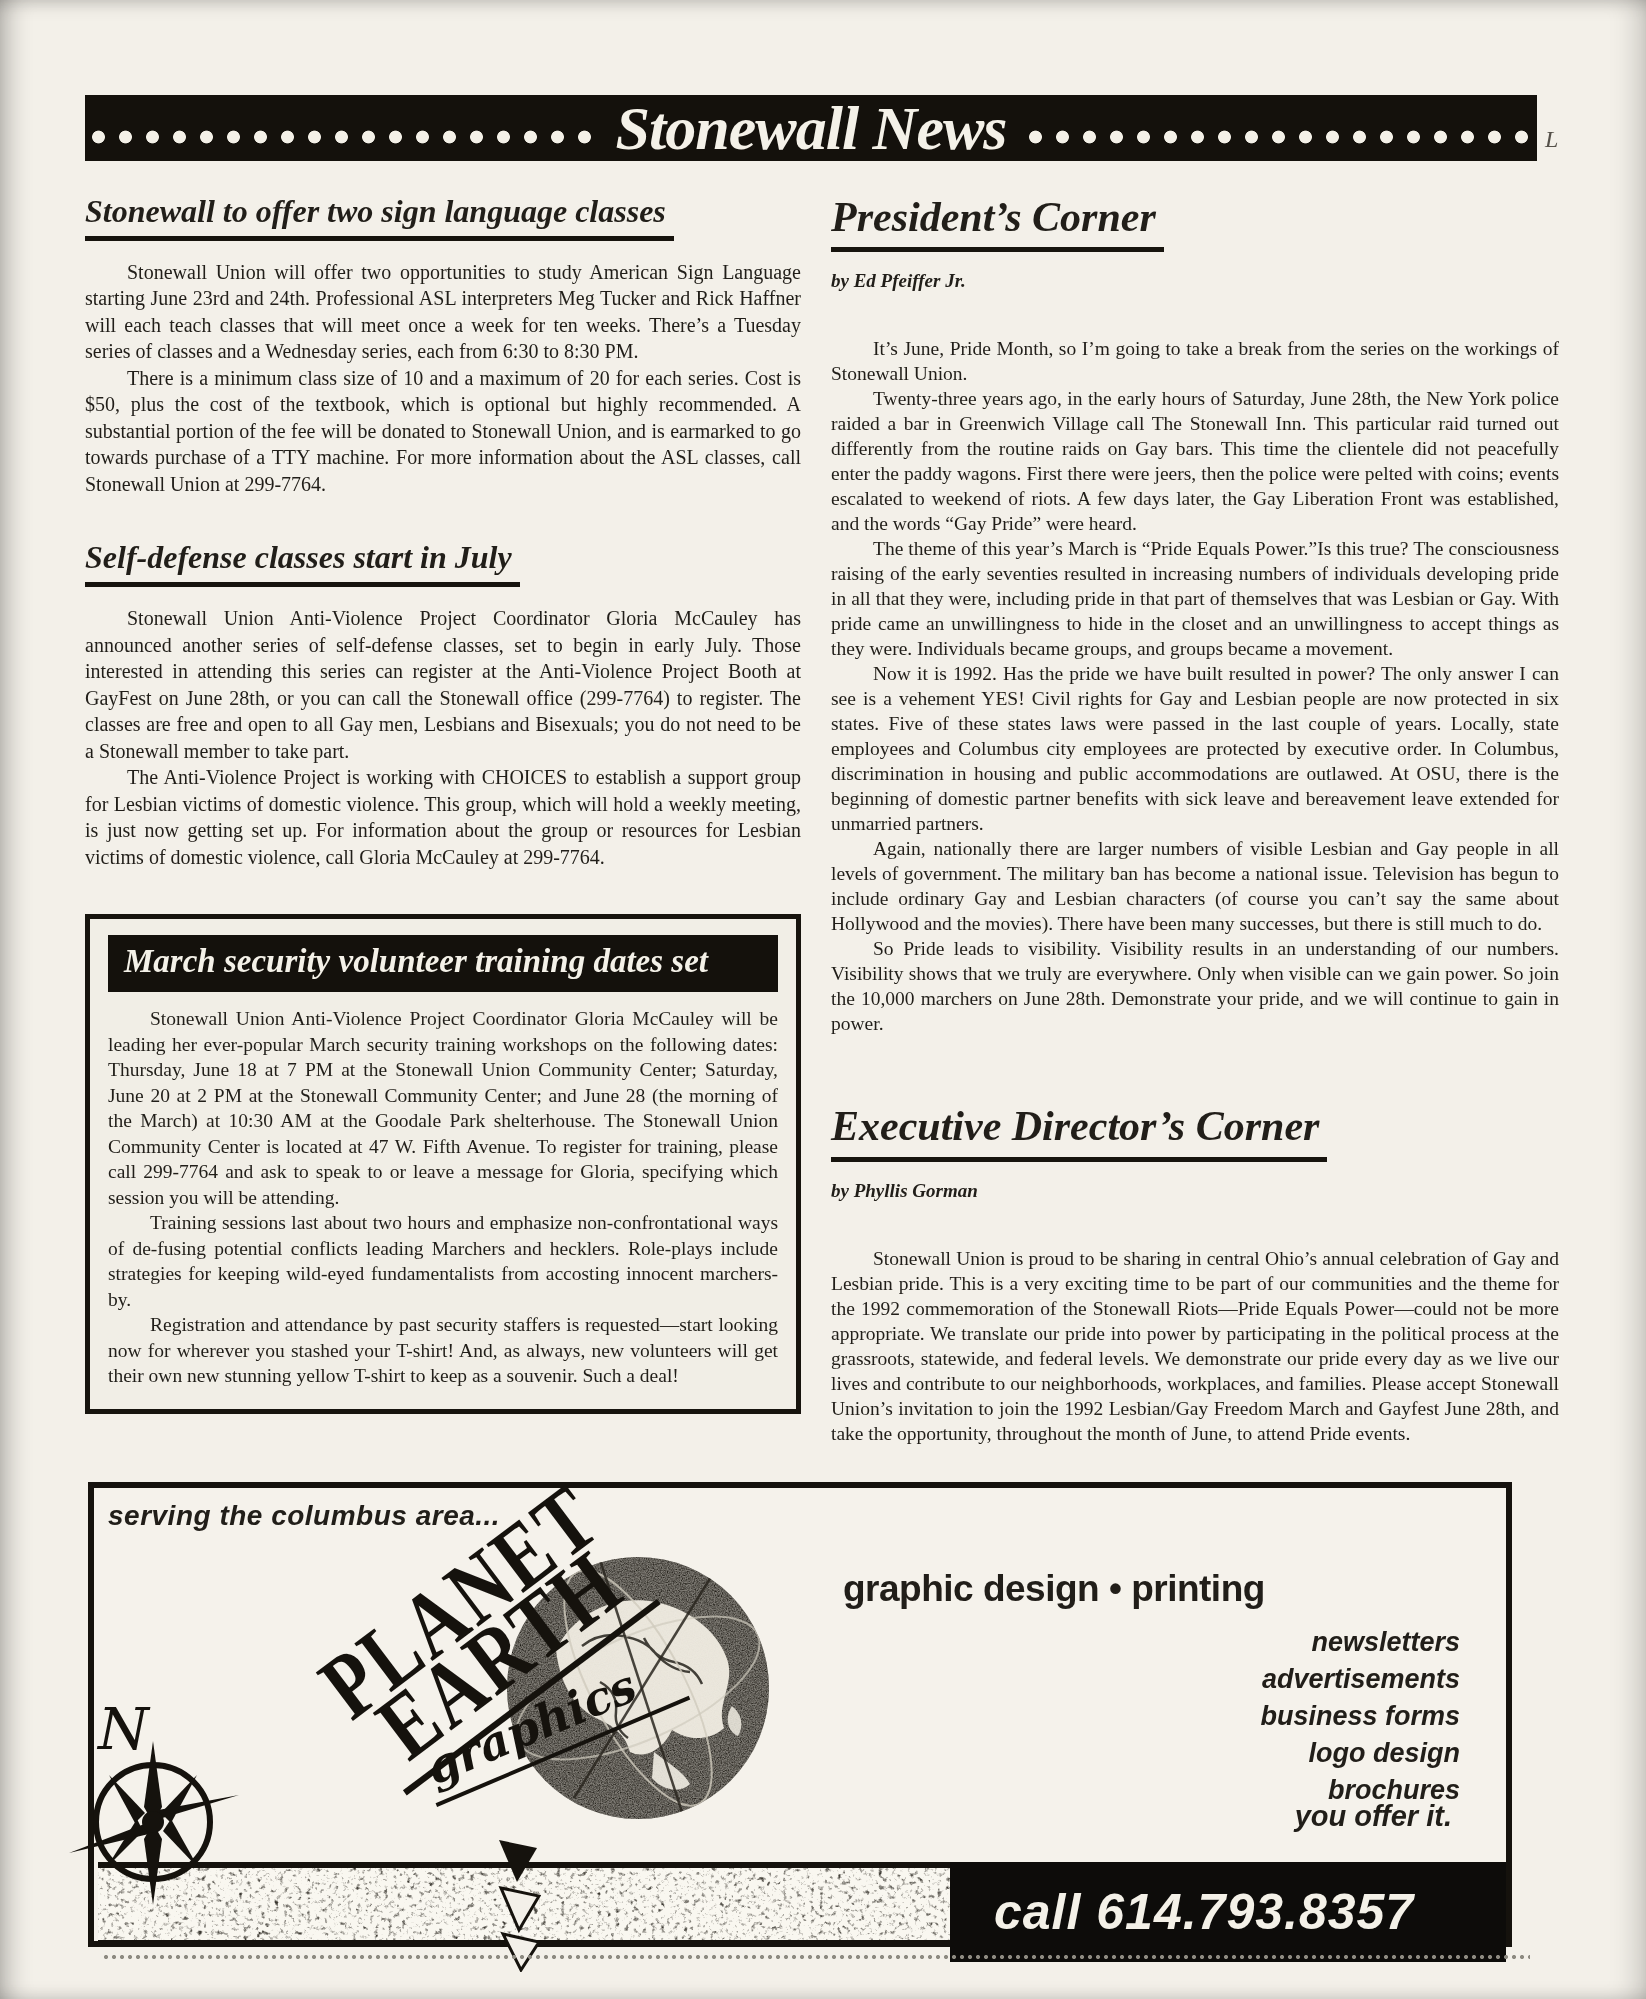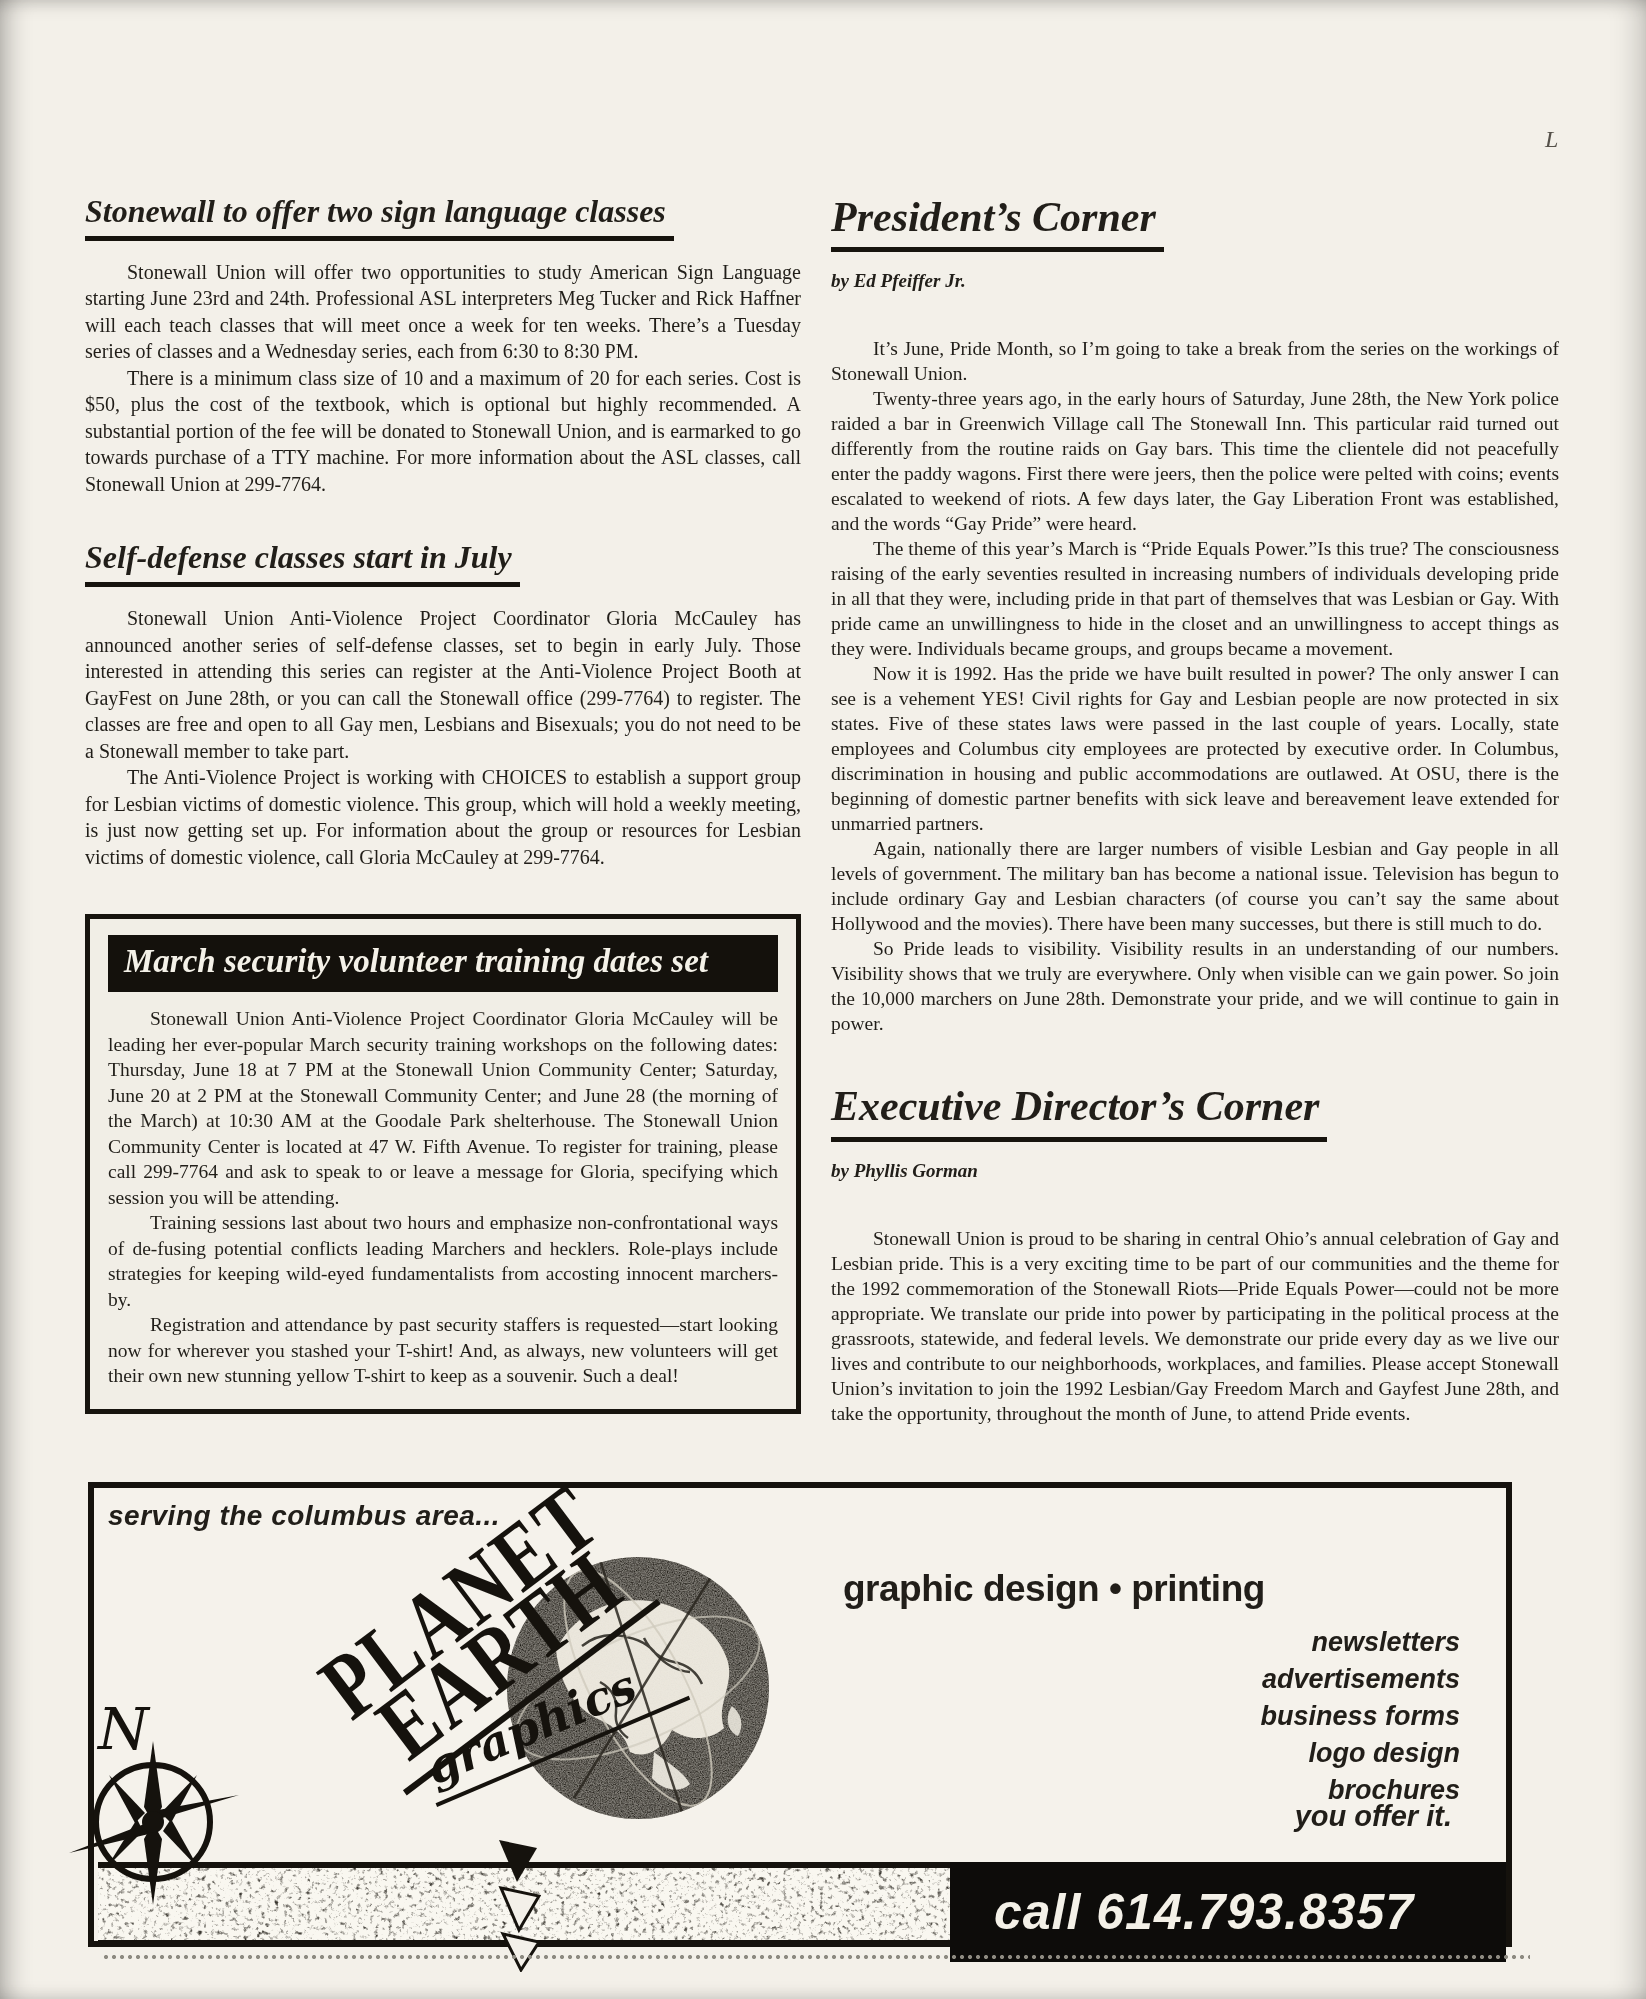--- a/index.html
+++ b/index.html
@@ -21,21 +21,21 @@
   .col-left{width:716px;}
   .col-right{width:728px;}
   h2.headline{display:table;margin:0 0 18px;font-style:italic;font-weight:bold;font-size:32px;line-height:1.15;
               border-bottom:5px solid #17140e;padding:0 8px 6px 0;}
   .col-right h2.headline{font-size:42px;}
   .byline{margin:4px 0 0;font-style:italic;font-weight:bold;font-size:19px;}
   p.body{margin:0;font-size:20px;line-height:26.5px;text-align:justify;text-indent:42px;}
   .col-right p.body{font-size:19.5px;line-height:25px;}
   .col-right .first-para{margin-top:44px;}
   .article + .article{margin-top:42px;}
-  .col-right .article + .article{margin-top:46px;}
+  .col-right .article + .article{margin-top:66px;}
   
   .notice-box{margin-top:44px;border:5px solid #17140e;padding:16px 18px 20px;background:#f1eee6;}
   .notice-banner{background:#14110c;color:#f4f1e8;font-style:italic;font-weight:bold;font-size:33px;
                  padding:8px 16px 12px;margin-bottom:14px;}
   .notice-box p.body{font-size:19.5px;line-height:25.5px;}
   
   .ad{position:absolute;left:88px;top:1482px;width:1412px;height:453px;border:6px solid #15120d;
       background:#f5f2eb;}
   .ad-tagline{position:absolute;left:14px;top:12px;font-family:"Liberation Sans",sans-serif;
               font-weight:bold;font-style:italic;font-size:28px;letter-spacing:.5px;}
@@ -84,20 +84,25 @@
       <feColorMatrix type="matrix" values="0 0 0 0 0.94  0 0 0 0 0.91  0 0 0 0 0.85  0.9 0.9 0.9 0 -0.62"></feColorMatrix>
     </filter>
     <clipPath id="gclip">
         <circle cx="134" cy="134" r="131"></circle>
       </clipPath>
   </defs>
 </svg>
 
 <div class="page">
 
+  <header class="masthead">
+    <div class="dots"></div>
+    <h1>Stonewall News</h1>
+    <div class="dots"></div>
+  </header>
   <div class="margin-mark">L</div>
 
   <div class="columns">
 
     <div class="col-left">
       <article class="article">
         <h2 class="headline">Stonewall to offer two sign language classes</h2>
         <p class="body">Stonewall Union will offer two opportunities to study American Sign Language starting June 23rd and 24th.  Professional ASL interpreters Meg Tucker and Rick Haffner will each teach classes that will meet once a week for ten weeks.  There’s a Tuesday series of classes and a Wednesday series, each from 6:30 to 8:30 PM.</p>
         <p class="body">There is a minimum class size of 10 and a maximum of 20 for each series.  Cost is $50, plus the cost of the textbook, which is optional but highly recommended.  A substantial portion of the fee will be donated to Stonewall Union, and is earmarked to go towards purchase of a TTY machine.  For more information about the ASL classes, call Stonewall Union at 299-7764.</p>
       </article>

